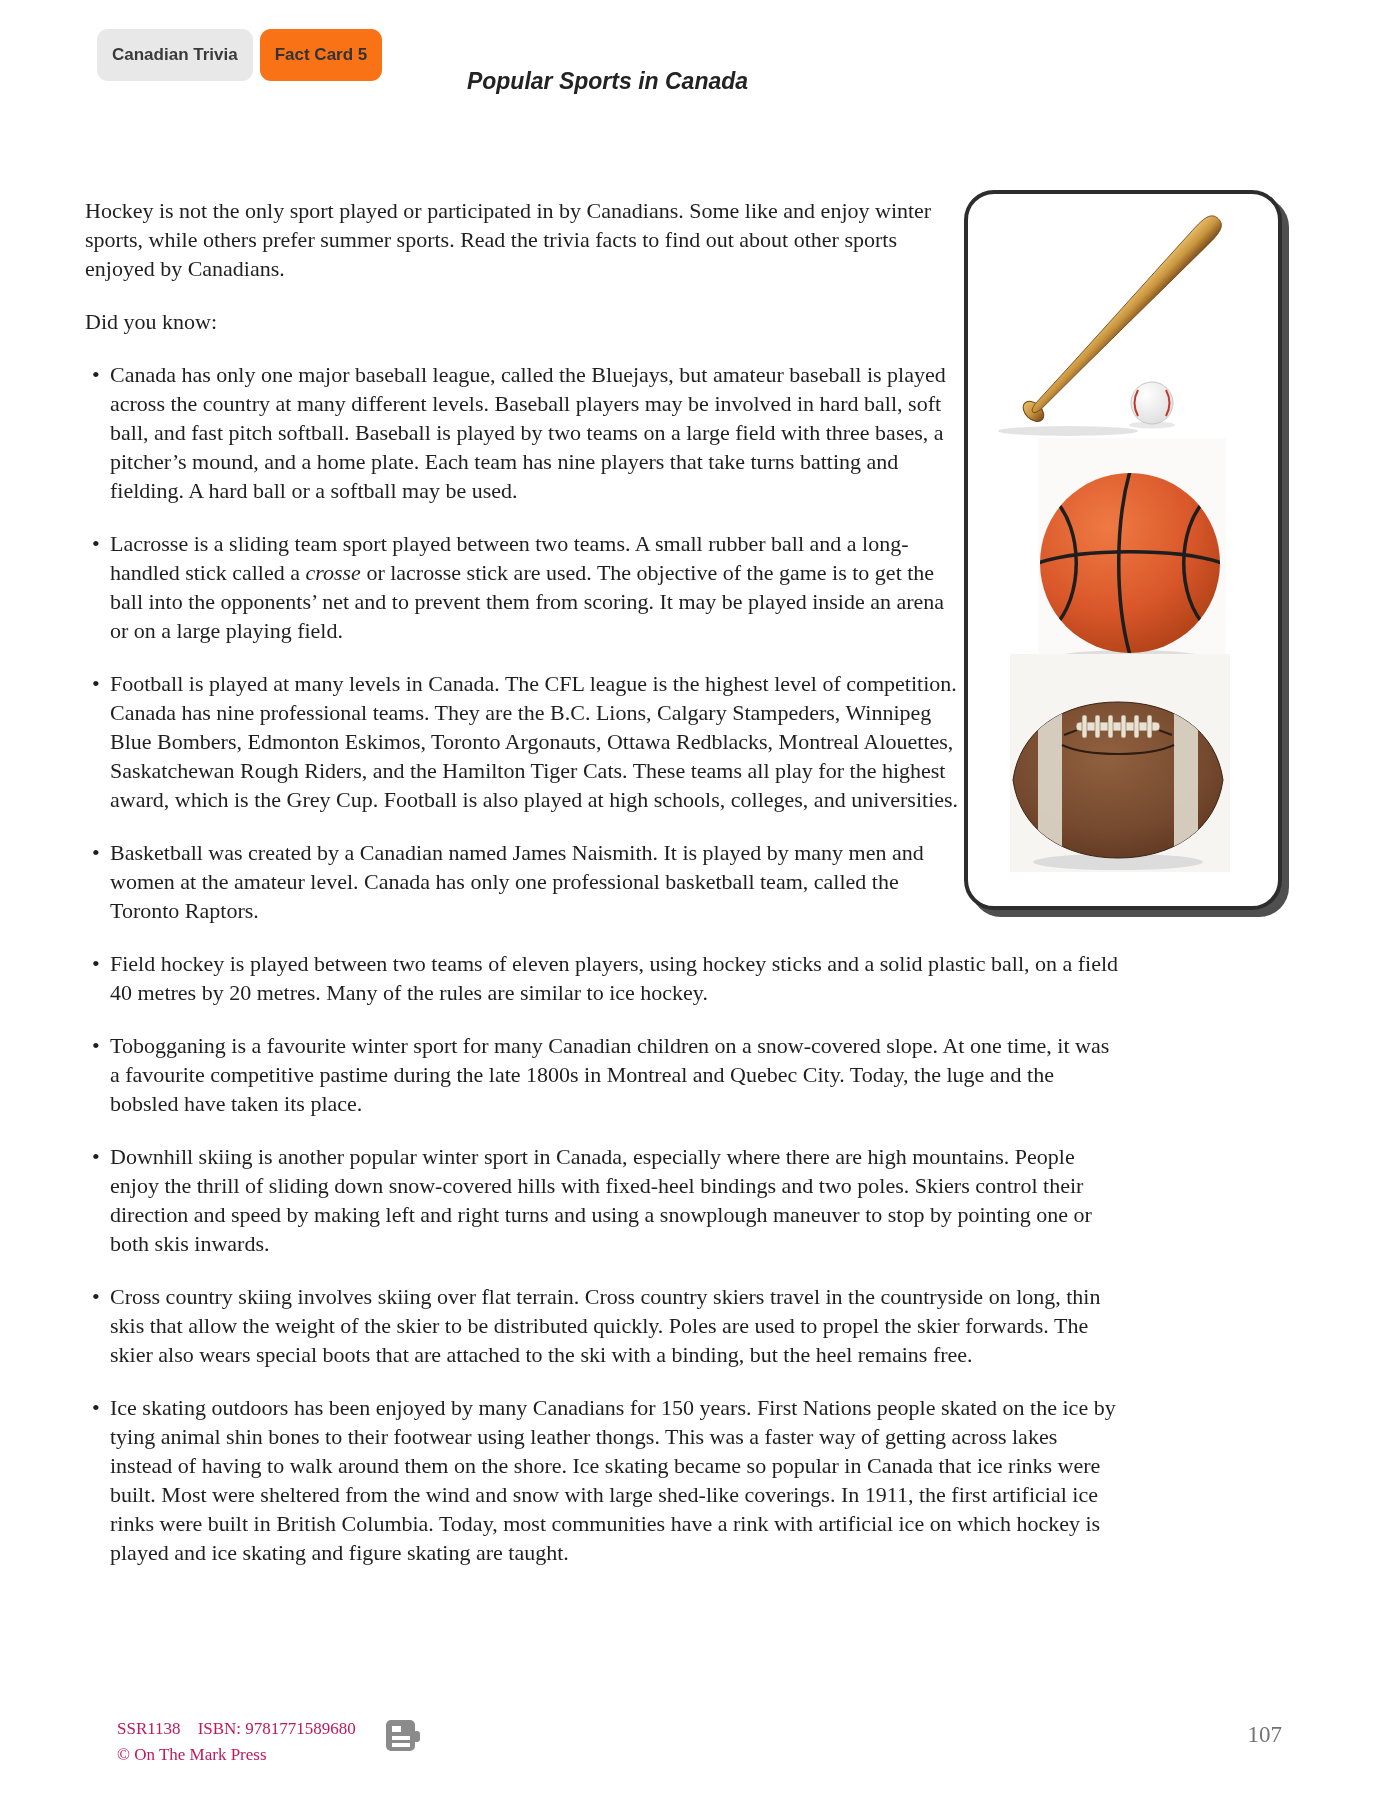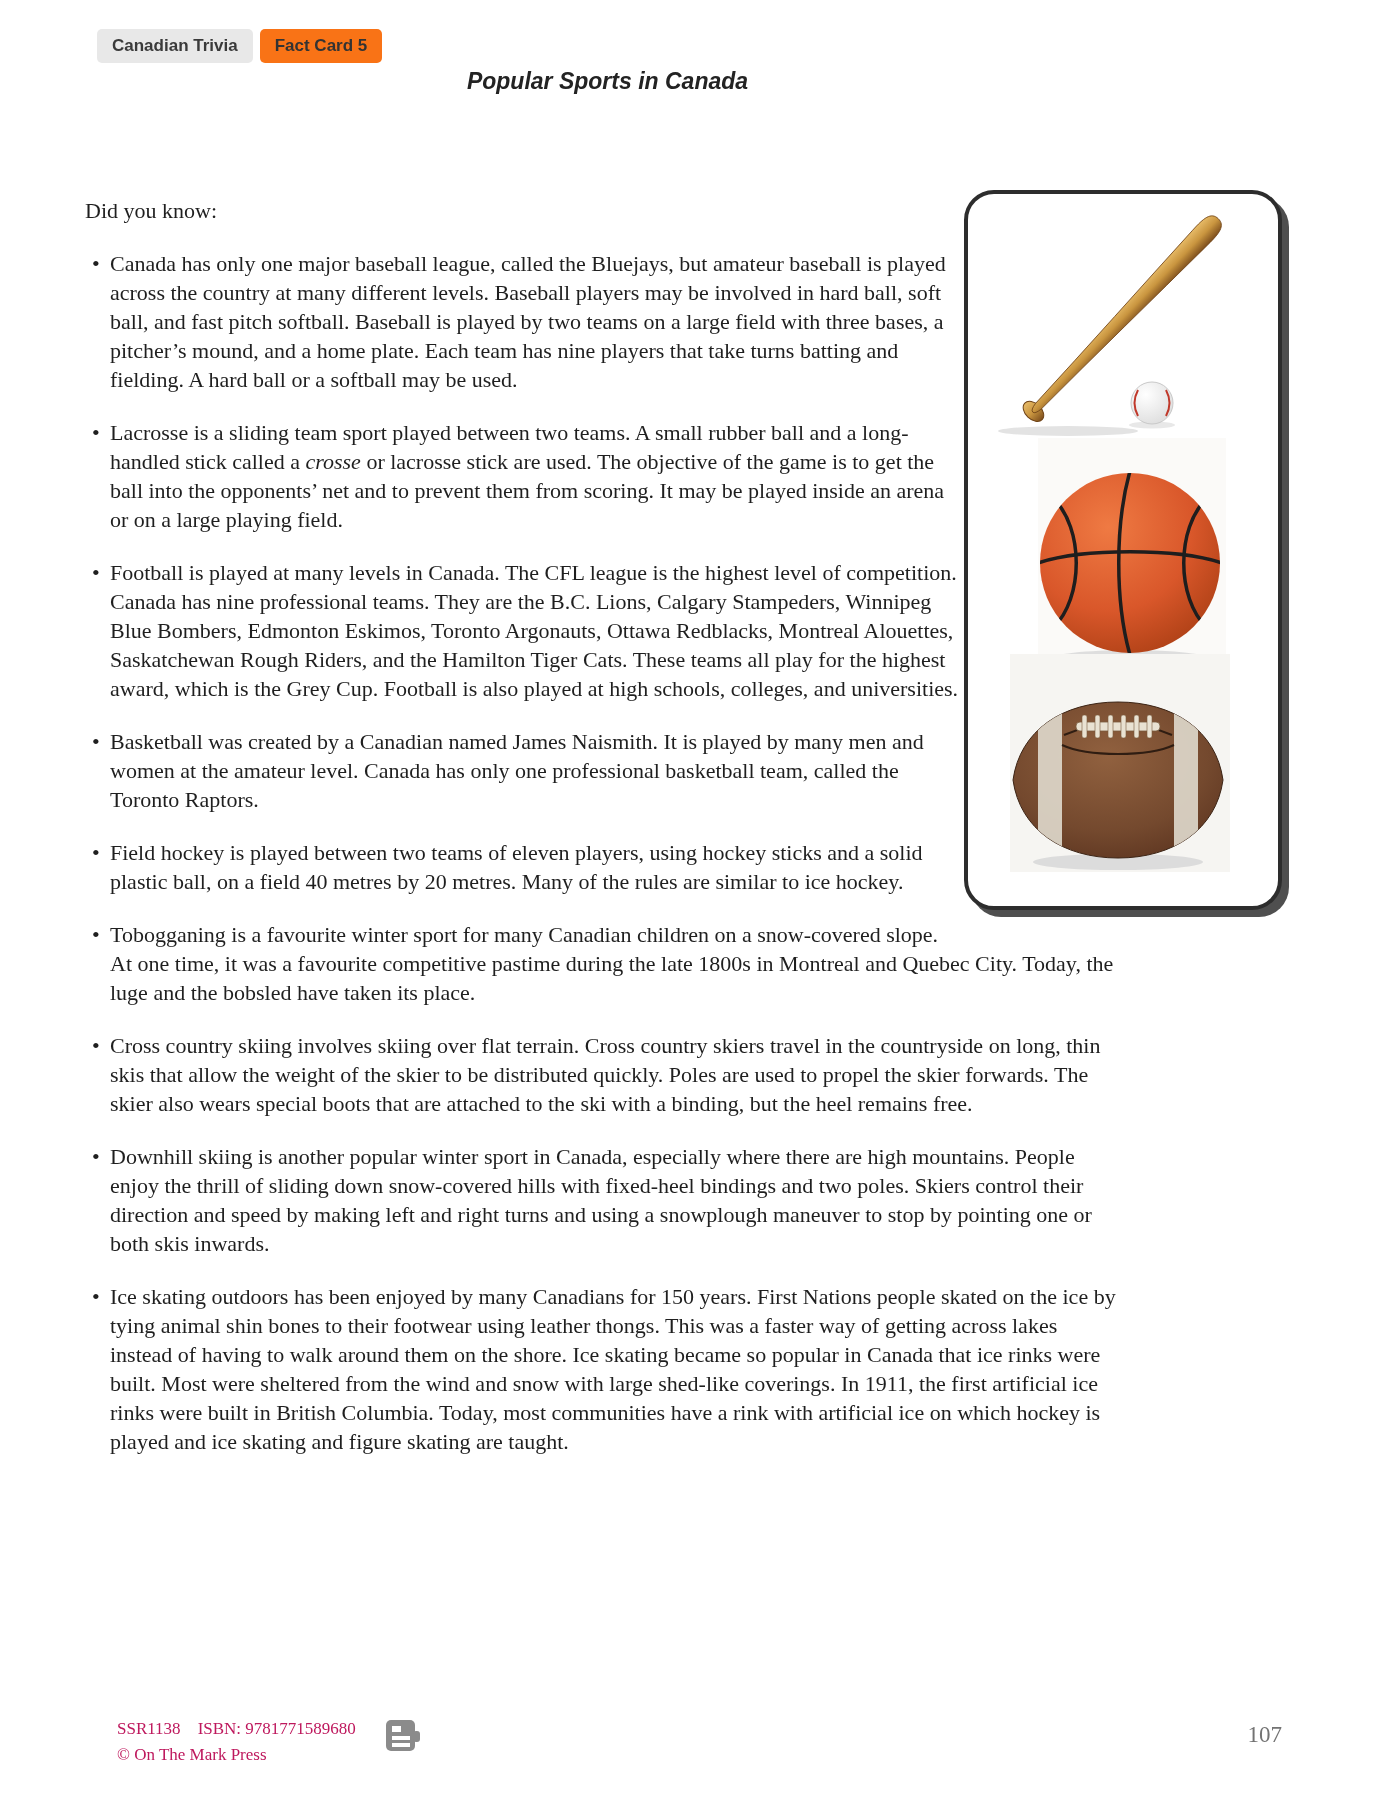--- a/index.html
+++ b/index.html
@@ -5,21 +5,21 @@
   html,body{margin:0;padding:0;}
   body{
     width:1386px;height:1793px;position:relative;background:#ffffff;
     font-family:"Liberation Serif","DejaVu Serif",serif;color:#1f1f1f;
     overflow:hidden;
   }
   
   .header-tags{position:absolute;left:97px;top:29px;display:flex;gap:7px;
     font-family:"Liberation Sans","DejaVu Sans",sans-serif;font-weight:bold;
     font-size:17px;color:#3a3a3a;}
-  .pill{padding:7px 15px;border-radius:5px;white-space:nowrap;}
+  .pill{padding:16px 15px;border-radius:11px;white-space:nowrap;}
   .pill-light{background:#e8e8e8;}
   .pill-dark{background:#f97316;color:#333333;}
 
   
   .title-block{position:absolute;left:85px;top:68px;width:1045px;text-align:center;}
   .page-title{font-family:"Liberation Sans","DejaVu Sans",sans-serif;
     font-size:36px;font-weight:bold;color:#232323;letter-spacing:.3px;line-height:40px;}
   .page-subtitle{font-family:"Liberation Sans","DejaVu Sans",sans-serif;
     font-size:23px;font-weight:bold;font-style:italic;color:#232323;}
 
@@ -126,32 +126,33 @@
       <rect x="153" y="521" width="5" height="23" rx="2" fill="#e9e2d2" stroke="#7a5c3e" stroke-width="0.6"></rect>
       <rect x="166" y="521" width="5" height="23" rx="2" fill="#e9e2d2" stroke="#7a5c3e" stroke-width="0.6"></rect>
       <rect x="179" y="521" width="5" height="23" rx="2" fill="#e9e2d2" stroke="#7a5c3e" stroke-width="0.6"></rect>
     </g>
   </svg>
 </div>
 
 <div class="main">
   <div class="wrap-spacer"></div>
 
+  <p class="para">Hockey is not the only sport played or participated in by Canadians. Some like and enjoy winter sports, while others prefer summer sports. Read the trivia facts to find out about other sports enjoyed by Canadians.</p>
   <p class="para">Did you know:</p>
 
   <div class="bullet">Canada has only one major baseball league, called the Bluejays, but amateur baseball is played across the country at many different levels. Baseball players may be involved in hard ball, soft ball, and fast pitch softball. Baseball is played by two teams on a large field with three bases, a pitcher’s mound, and a home plate. Each team has nine players that take turns batting and fielding. A hard ball or a softball may be used.</div>
 
   <div class="bullet"><span>Lacrosse is a sliding team sport played between two teams. A small rubber ball and a long-handled stick called a </span><em>crosse</em><span> or lacrosse stick are used. The objective of the game is to get the ball into the opponents’ net and to prevent them from scoring. It may be played inside an arena or on a large playing field.</span></div>
 
   <div class="bullet">Football is played at many levels in Canada. The CFL league is the highest level of competition. Canada has nine professional teams. They are the B.C. Lions, Calgary Stampeders, Winnipeg Blue Bombers, Edmonton Eskimos, Toronto Argonauts, Ottawa Redblacks, Montreal Alouettes, Saskatchewan Rough Riders, and the Hamilton Tiger Cats. These teams all play for the highest award, which is the Grey Cup. Football is also played at high schools, colleges, and universities.</div>
   <div class="bullet">Basketball was created by a Canadian named James Naismith. It is played by many men and women at the amateur level. Canada has only one professional basketball team, called the Toronto Raptors.</div>
   <div class="bullet">Field hockey is played between two teams of eleven players, using hockey sticks and a solid plastic ball, on a field 40 metres by 20 metres. Many of the rules are similar to ice hockey.</div>
   <div class="bullet">Tobogganing is a favourite winter sport for many Canadian children on a snow-covered slope. At one time, it was a favourite competitive pastime during the late 1800s in Montreal and Quebec City. Today, the luge and the bobsled have taken its place.</div>
+  <div class="bullet">Downhill skiing is another popular winter sport in Canada, especially where there are high mountains. People enjoy the thrill of sliding down snow-covered hills with fixed-heel bindings and two poles. Skiers control their direction and speed by making left and right turns and using a snowplough maneuver to stop by pointing one or both skis inwards.</div>
   <div class="bullet">Cross country skiing involves skiing over flat terrain. Cross country skiers travel in the countryside on long, thin skis that allow the weight of the skier to be distributed quickly. Poles are used to propel the skier forwards. The skier also wears special boots that are attached to the ski with a binding, but the heel remains free.</div>
-  <div class="bullet">Downhill skiing is another popular winter sport in Canada, especially where there are high mountains. People enjoy the thrill of sliding down snow-covered hills with fixed-heel bindings and two poles. Skiers control their direction and speed by making left and right turns and using a snowplough maneuver to stop by pointing one or both skis inwards.</div>
   <div class="bullet">Ice skating outdoors has been enjoyed by many Canadians for 150 years. First Nations people skated on the ice by tying animal shin bones to their footwear using leather thongs. This was a faster way of getting across lakes instead of having to walk around them on the shore. Ice skating became so popular in Canada that ice rinks were built. Most were sheltered from the wind and snow with large shed-like coverings. In 1911, the first artificial ice rinks were built in British Columbia. Today, most communities have a rink with artificial ice on which hockey is played and ice skating and figure skating are taught.</div>
 </div>
 
 <div class="footer-left">
   <div>
     <span>SSR1138</span>&nbsp;&nbsp;&nbsp;
     <span>ISBN: 9781771589680</span>
   </div>
   <div>© On The Mark Press</div>
 </div>

